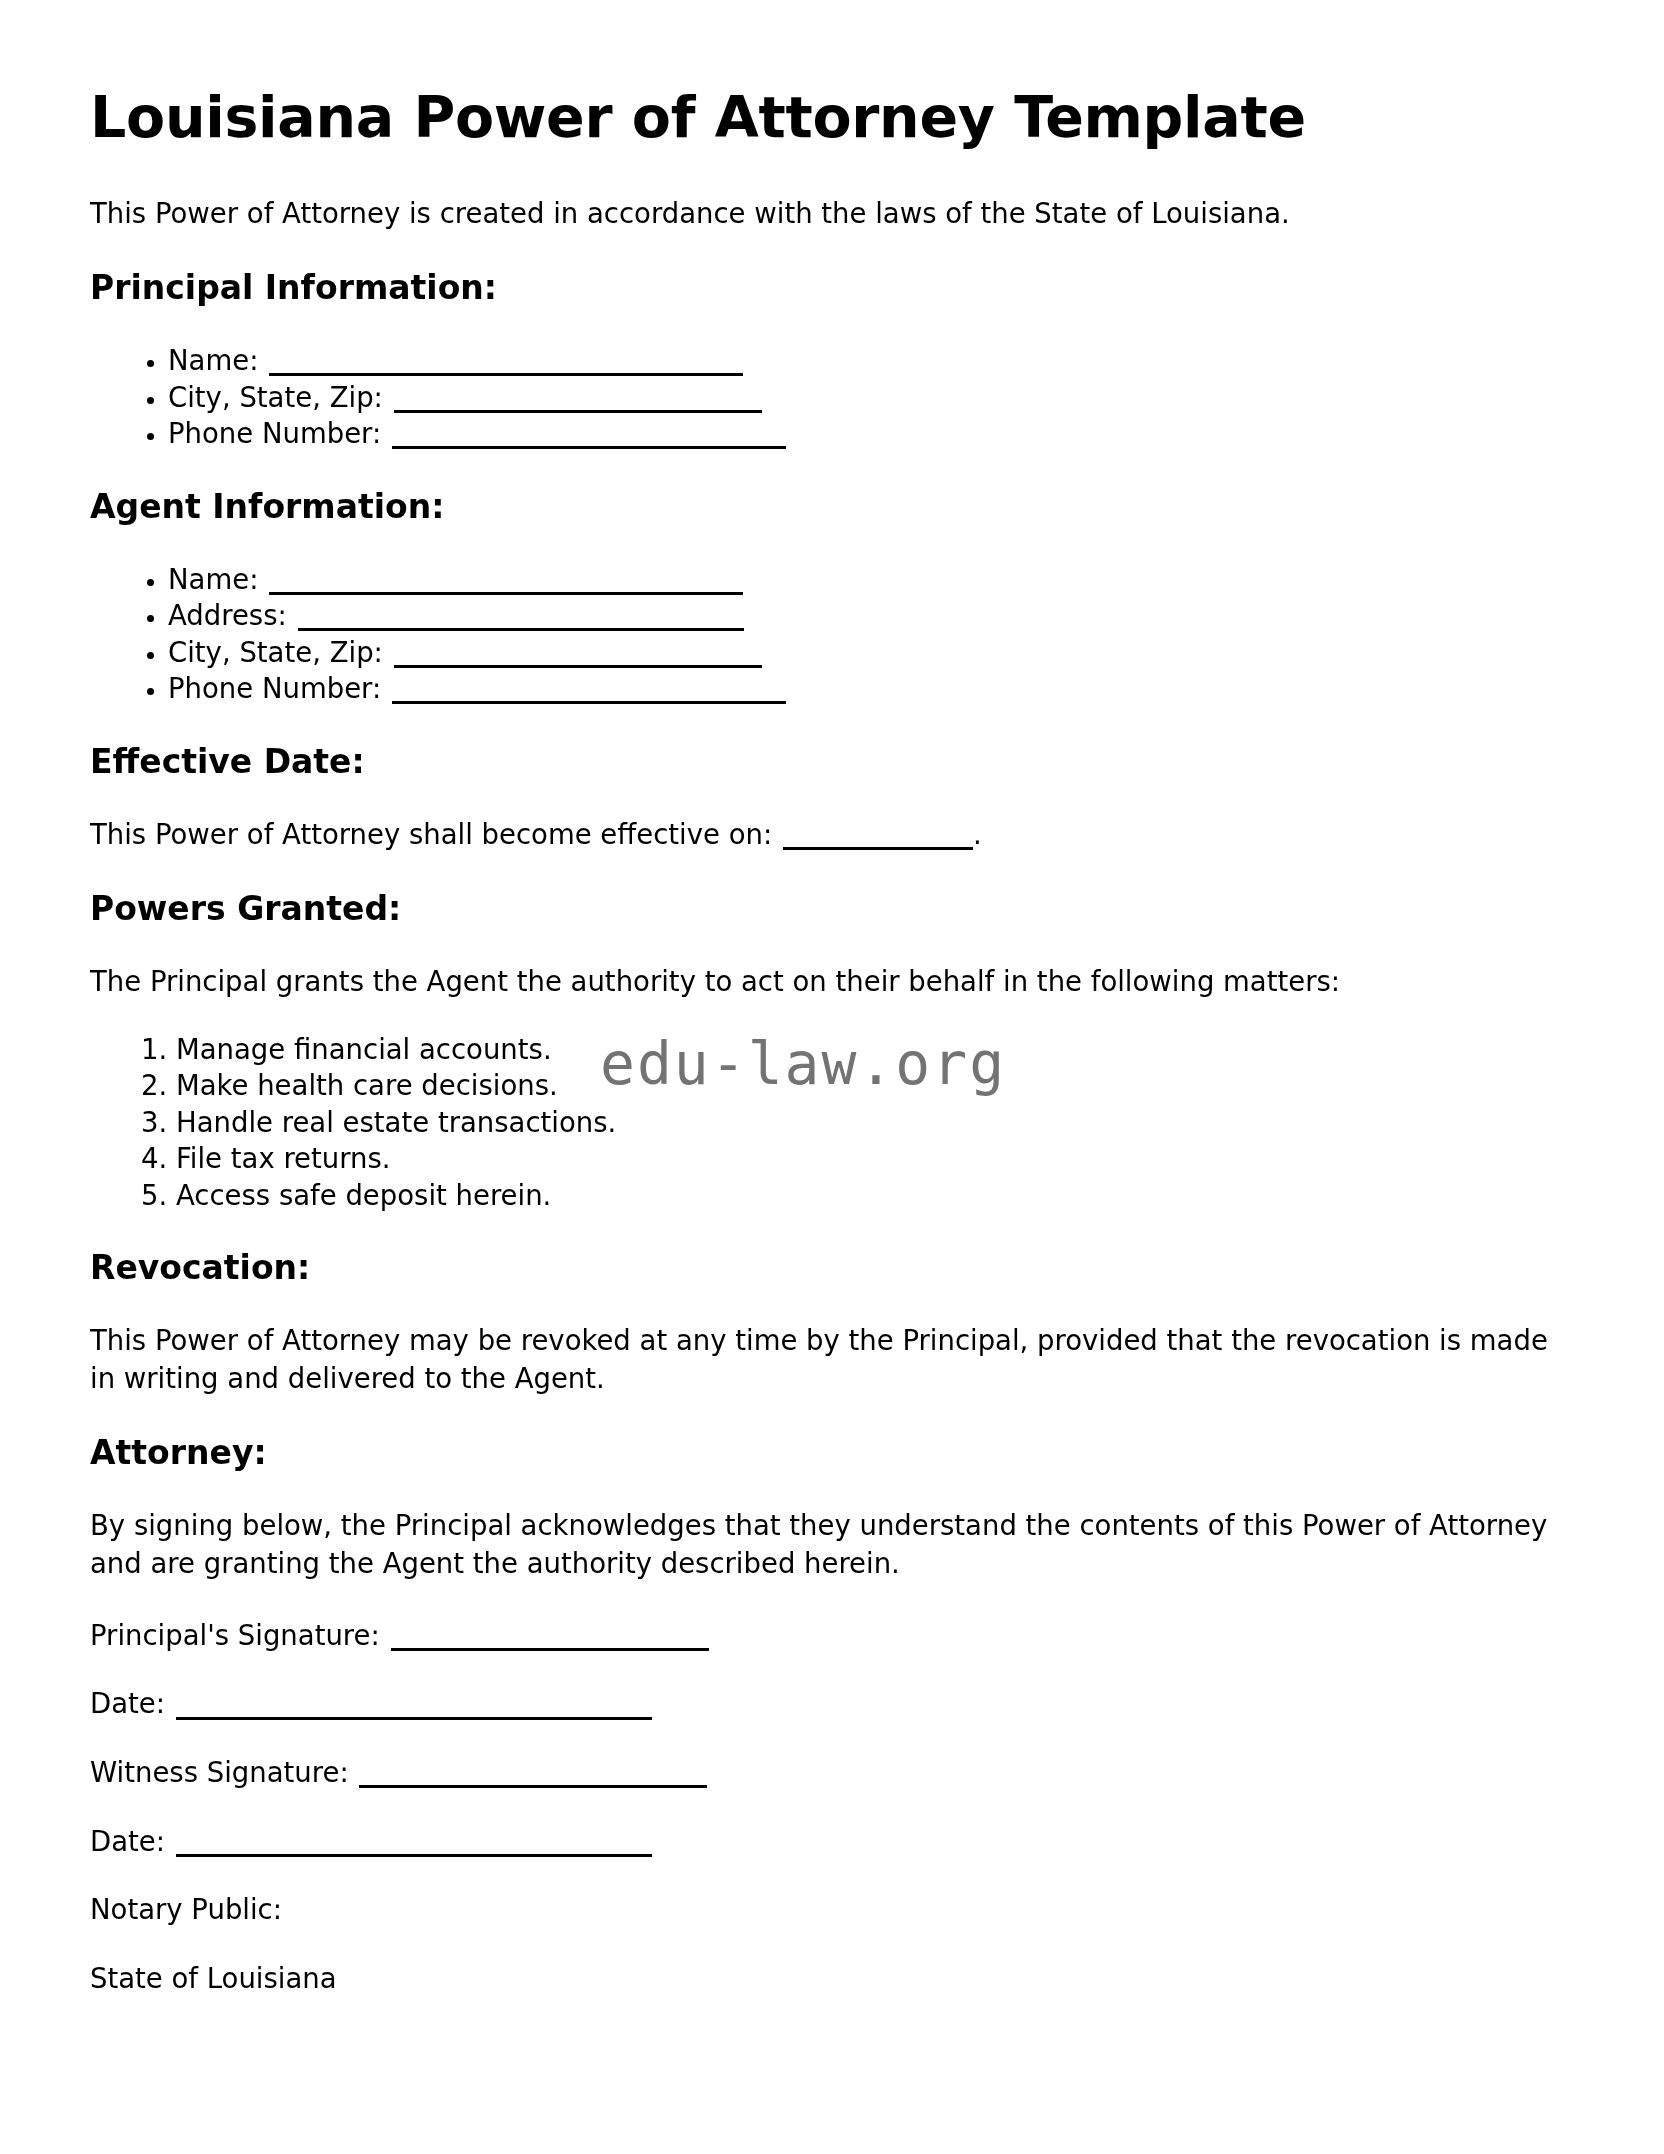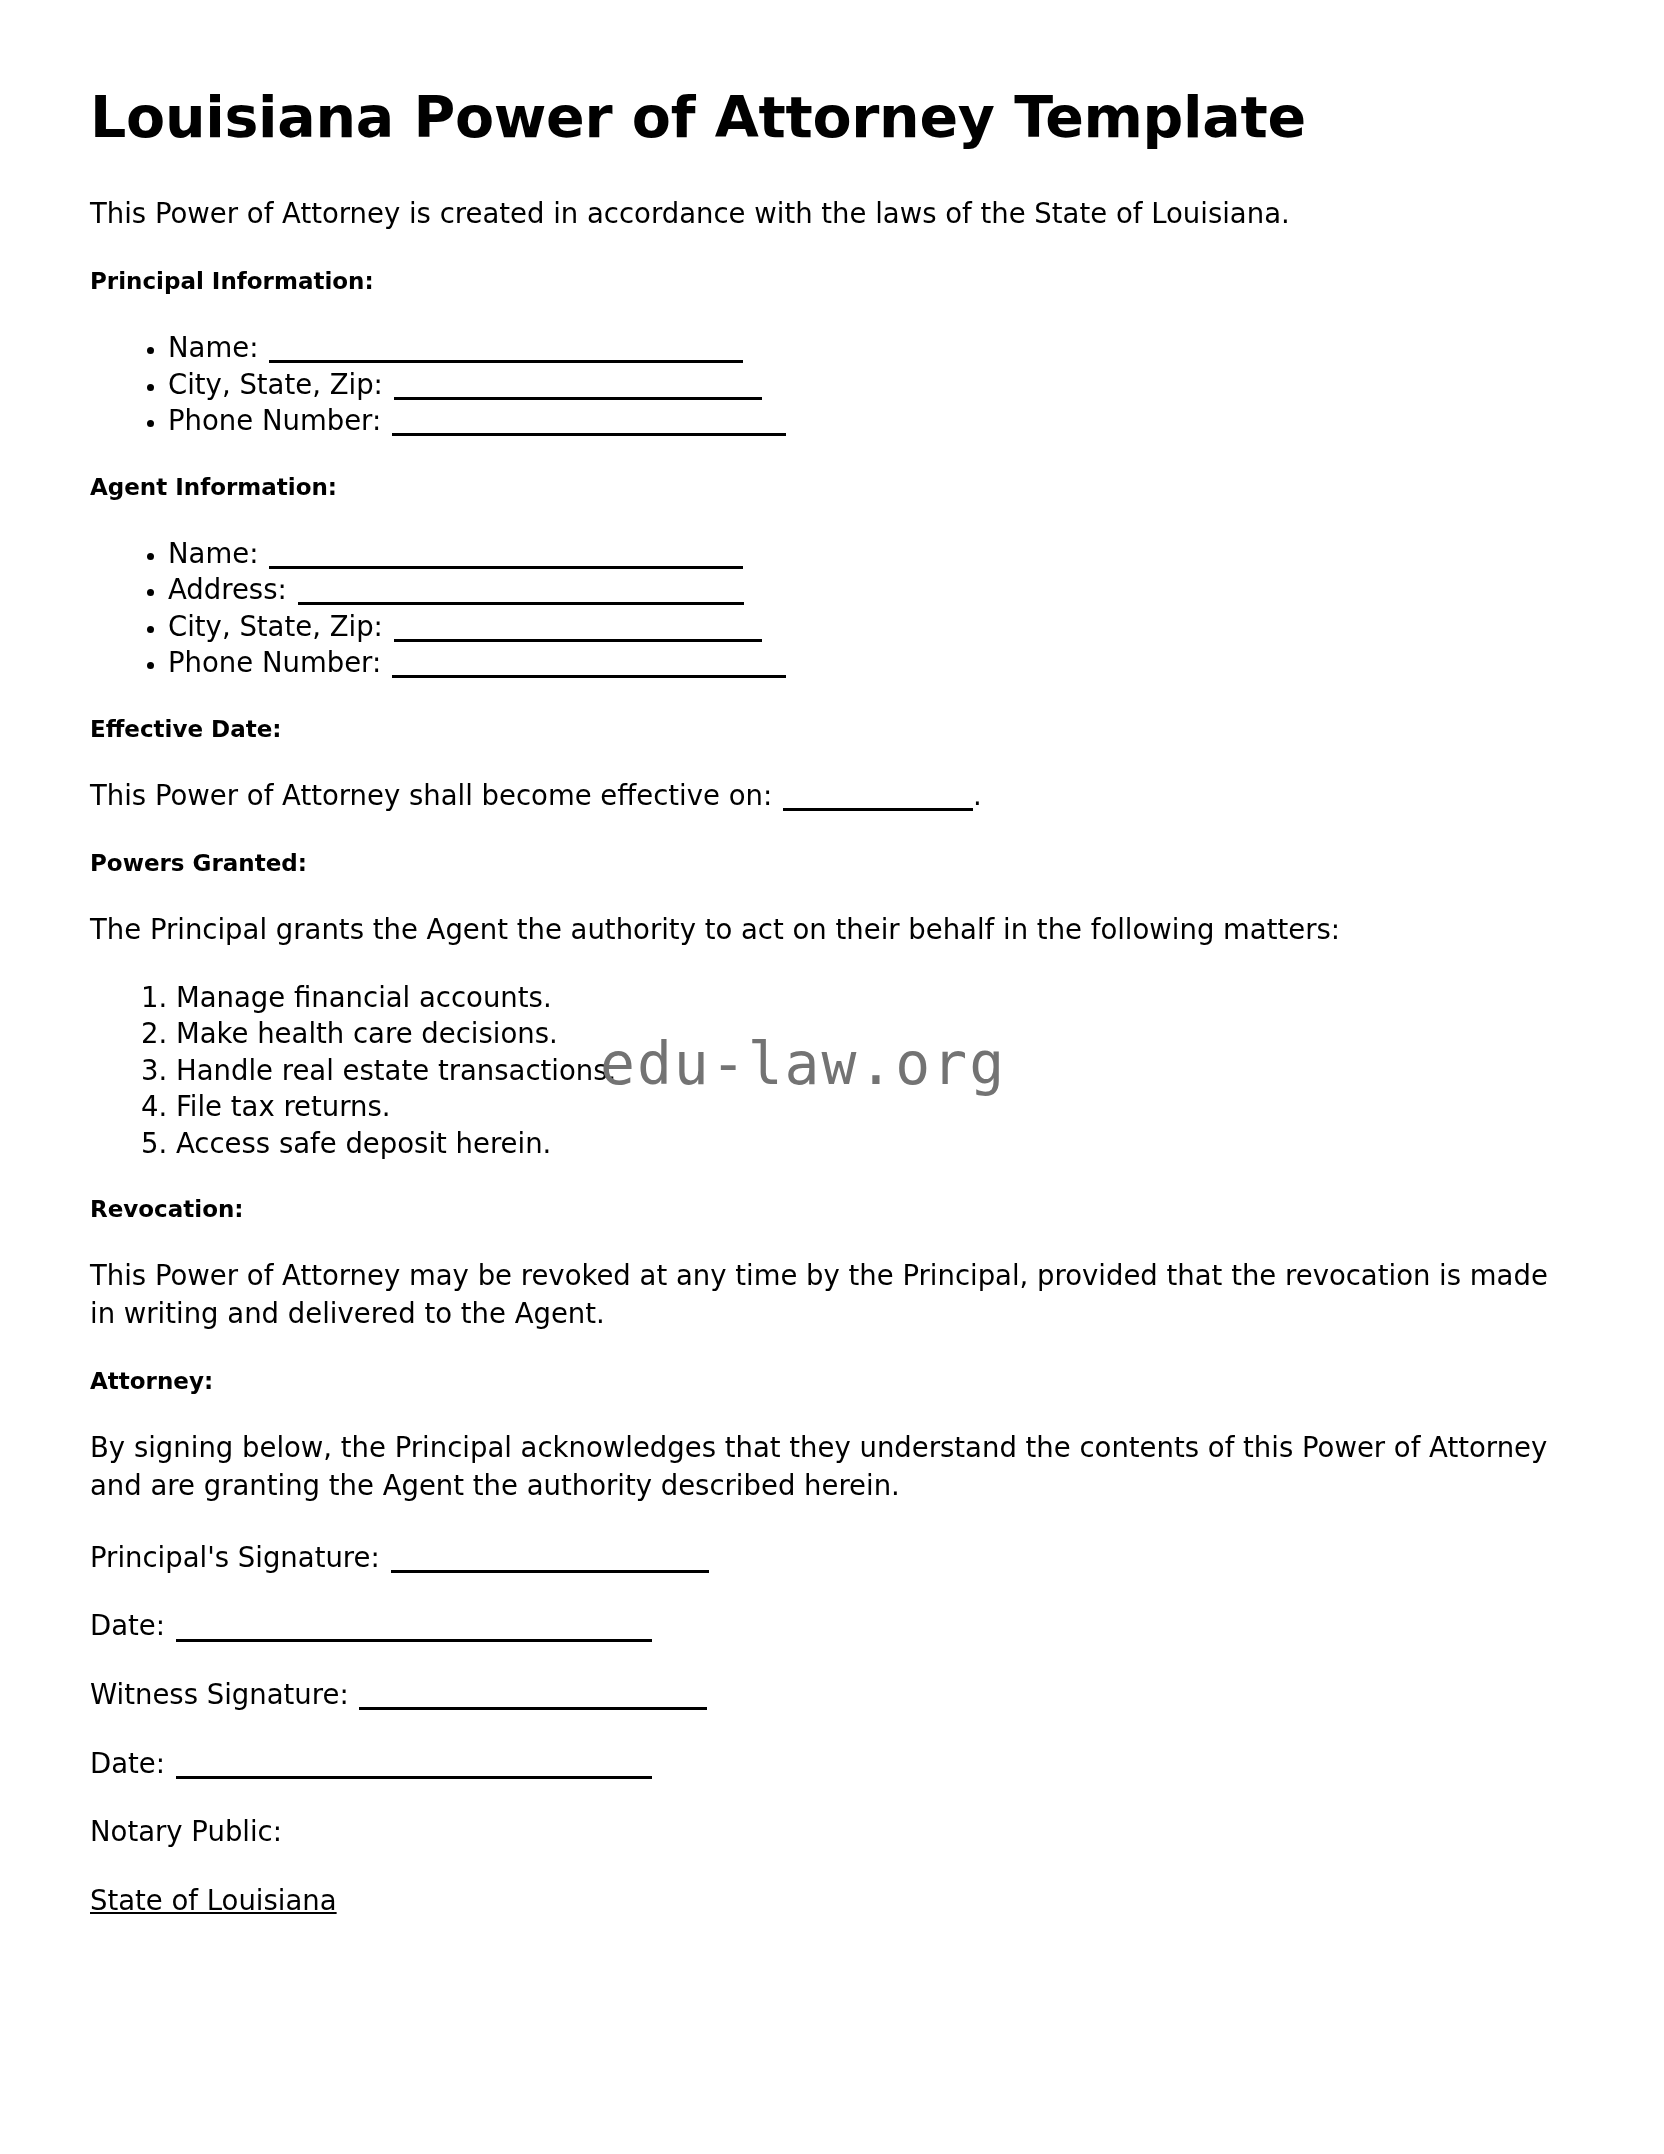--- a/index.html
+++ b/index.html
@@ -43,21 +43,21 @@
     margin: 0 0 34px 0;
     max-width: 1460px;
   }
 
   .para.tight {
     margin-bottom: 30px;
   }
 
   
   .section-heading {
-    font-size: 23px;
+    font-size: 33px;
     font-weight: 700;
     line-height: 1.3;
     margin: 0 0 32px 0;
   }
 
   
   ul.fields,
   ol.powers {
     margin: 0 0 34px 0;
     padding-left: 78px;
@@ -114,21 +114,20 @@
   
   .sig-line {
     font-size: 27.5px;
     line-height: 1.33;
     margin: 0 0 32px 0;
     white-space: nowrap;
   }
 
   .sig-line.last {
     margin-bottom: 32px;
-    text-decoration: underline;
   }
 
   
   .watermark {
     position: absolute;
     left: 600px;
     top: 1030px;
     font-family: "DejaVu Sans Mono", "Liberation Mono", monospace;
     font-size: 58px;
     letter-spacing: 2px;

